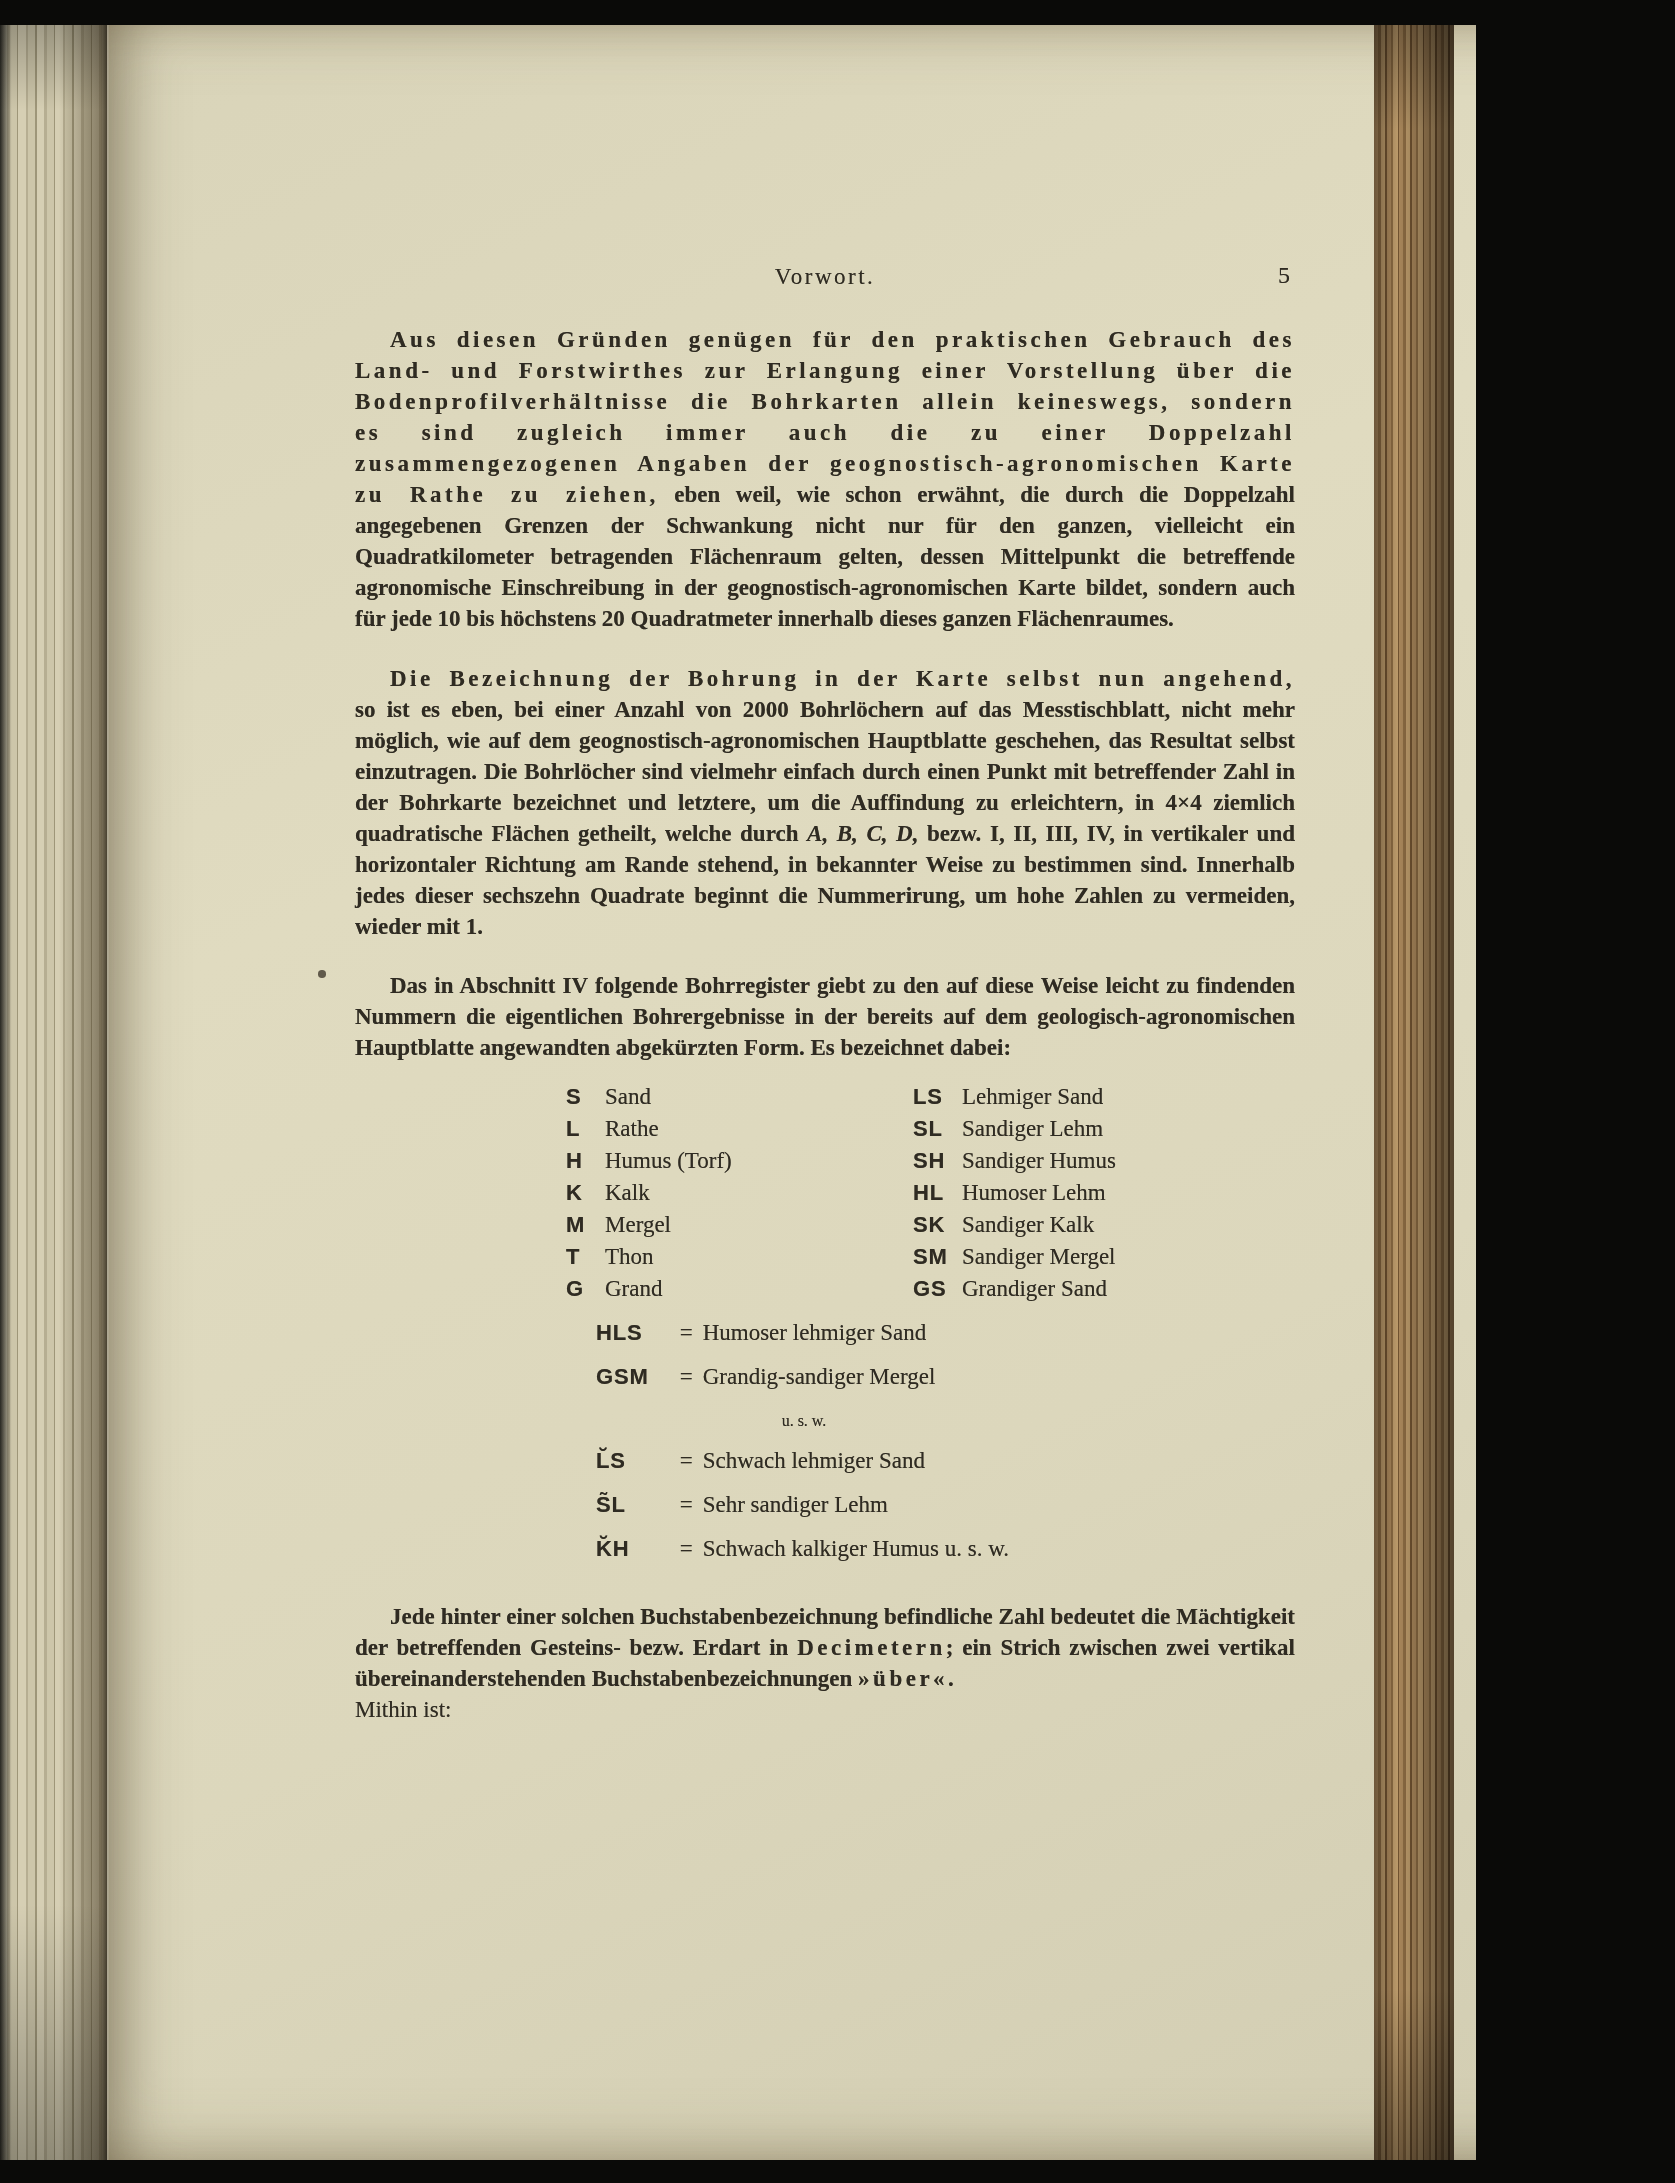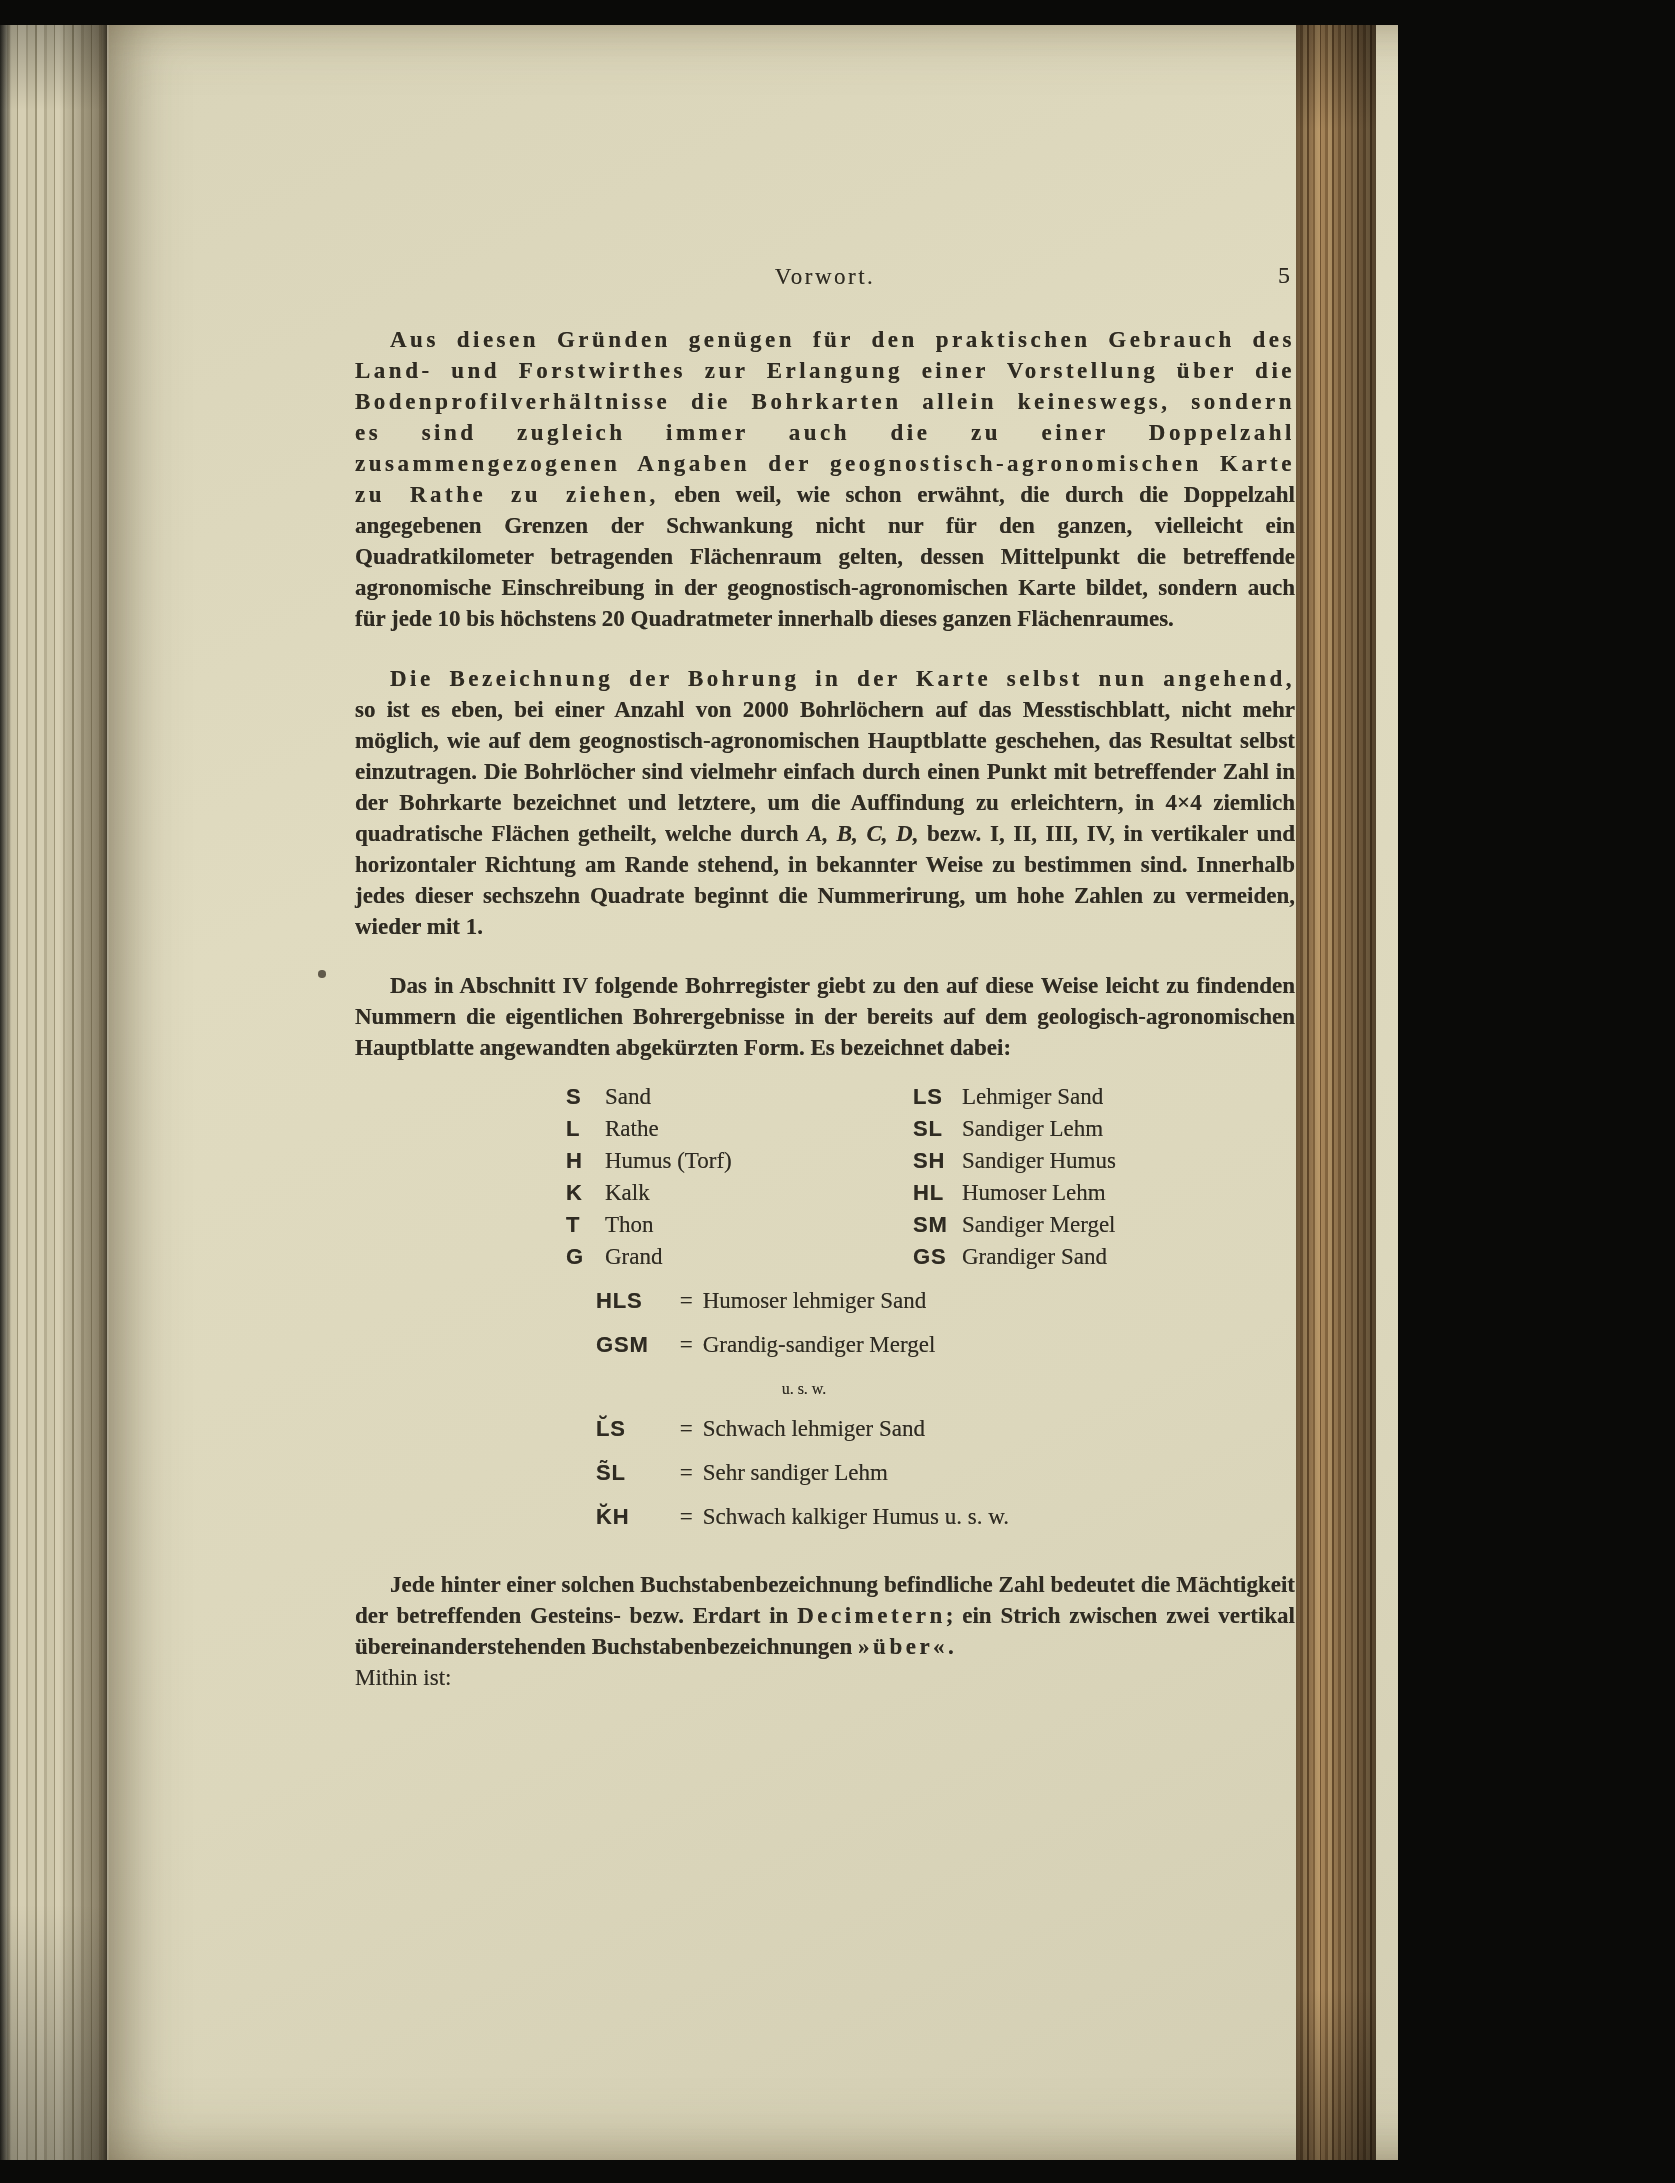--- a/index.html
+++ b/index.html
@@ -1,26 +1,25 @@
 <!DOCTYPE html>
 <html lang="de" style="font-size:13.4px"><head>
 <meta charset="utf-8">
 <style>
   html, body {
     margin: 0; padding: 0;
     background: #0a0a08;
   }
   .scan {
     position: relative;
-    width: 1372px; height: 2183px;
+    width: 1476px; height: 2183px;
     background: #0a0a08;
     overflow: hidden;
     font-family: "Liberation Serif", serif;
     color: #2f2b22;
-    padding-left: 26px;
   }
   
   .left-edges {
     position: absolute; left: 0; top: 25px;
     width: 107px; height: 2135px;
     background:
       linear-gradient(180deg, rgba(0,0,0,.25) 0%, rgba(0,0,0,0) 4%, rgba(0,0,0,0) 88%, rgba(0,0,0,.3) 100%),
       linear-gradient(90deg, rgba(10,10,8,.85) 0px, rgba(10,10,8,0) 11.7px),
       linear-gradient(90deg, rgba(0,0,0,0) 55%, rgba(70,58,36,.55) 94%, rgba(40,32,18,.8) 100%),
       repeating-linear-gradient(90deg, #d6cfb4 0 7.5px, #b6ae92 7.5px 10px, #cdc6aa 10px 17px, #9e9679 17px 18.4px);
@@ -121,20 +120,21 @@
 
       <p class="para mt"><span class="spaced">Die Bezeichnung der Bohrung in der Karte selbst nun angehend,</span> <span>so ist es eben, bei einer Anzahl von 2000 Bohrlöchern auf das Messtischblatt, nicht mehr möglich, wie auf dem geognostisch-agronomischen Hauptblatte geschehen, das Resultat selbst einzutragen. Die Bohrlöcher sind vielmehr einfach durch einen Punkt mit betreffender Zahl in der Bohrkarte bezeichnet und letztere, um die Auffindung zu erleichtern, in 4×4 ziemlich quadratische Flächen getheilt, welche durch</span> <span class="it">A, B, C, D,</span> <span>bezw. I, II, III, IV, in vertikaler und horizontaler Richtung am Rande stehend, in bekannter Weise zu bestimmen sind. Innerhalb jedes dieser sechszehn Quadrate beginnt die Nummerirung, um hohe Zahlen zu vermeiden, wieder mit 1.</span></p>
 
       <p class="para mt">Das in Abschnitt IV folgende Bohrregister giebt zu den auf diese Weise leicht zu findenden Nummern die eigentlichen Bohrergebnisse in der bereits auf dem geologisch-agronomischen Hauptblatte angewandten abgekürzten Form.  Es bezeichnet dabei:</p>
 
       <div class="abbrev-table">
         <div class="ab-row"><span class="abbr k1">S</span><span class="t1">Sand</span><span class="abbr k2">LS</span><span>Lehmiger Sand</span></div>
         <div class="ab-row"><span class="abbr k1">L</span><span class="t1">Rathe</span><span class="abbr k2">SL</span><span>Sandiger Lehm</span></div>
         <div class="ab-row"><span class="abbr k1">H</span><span class="t1">Humus (Torf)</span><span class="abbr k2">SH</span><span>Sandiger Humus</span></div>
         <div class="ab-row"><span class="abbr k1">K</span><span class="t1">Kalk</span><span class="abbr k2">HL</span><span>Humoser Lehm</span></div>
+        <div class="ab-row"><span class="abbr k1">M</span><span class="t1">Mergel</span><span class="abbr k2">SK</span><span>Sandiger Kalk</span></div>
         <div class="ab-row"><span class="abbr k1">T</span><span class="t1">Thon</span><span class="abbr k2">SM</span><span>Sandiger Mergel</span></div>
         <div class="ab-row"><span class="abbr k1">G</span><span class="t1">Grand</span><span class="abbr k2">GS</span><span>Grandiger Sand</span></div>
       </div>
 
       <div class="combined">
         <div class="c-row"><span class="abbr-box abbr">HLS</span><span class="eq">=</span><span>Humoser lehmiger Sand</span></div>
         <div class="c-row"><span class="abbr-box abbr">GSM</span><span class="eq">=</span><span>Grandig-sandiger Mergel</span></div>
         <div class="etc-line">u. s. w.</div>
         <div class="c-row"><span class="abbr-box abbr">L̆S</span><span class="eq">=</span><span>Schwach lehmiger Sand</span></div>
         <div class="c-row"><span class="abbr-box abbr">S̃L</span><span class="eq">=</span><span>Sehr sandiger Lehm</span></div>

